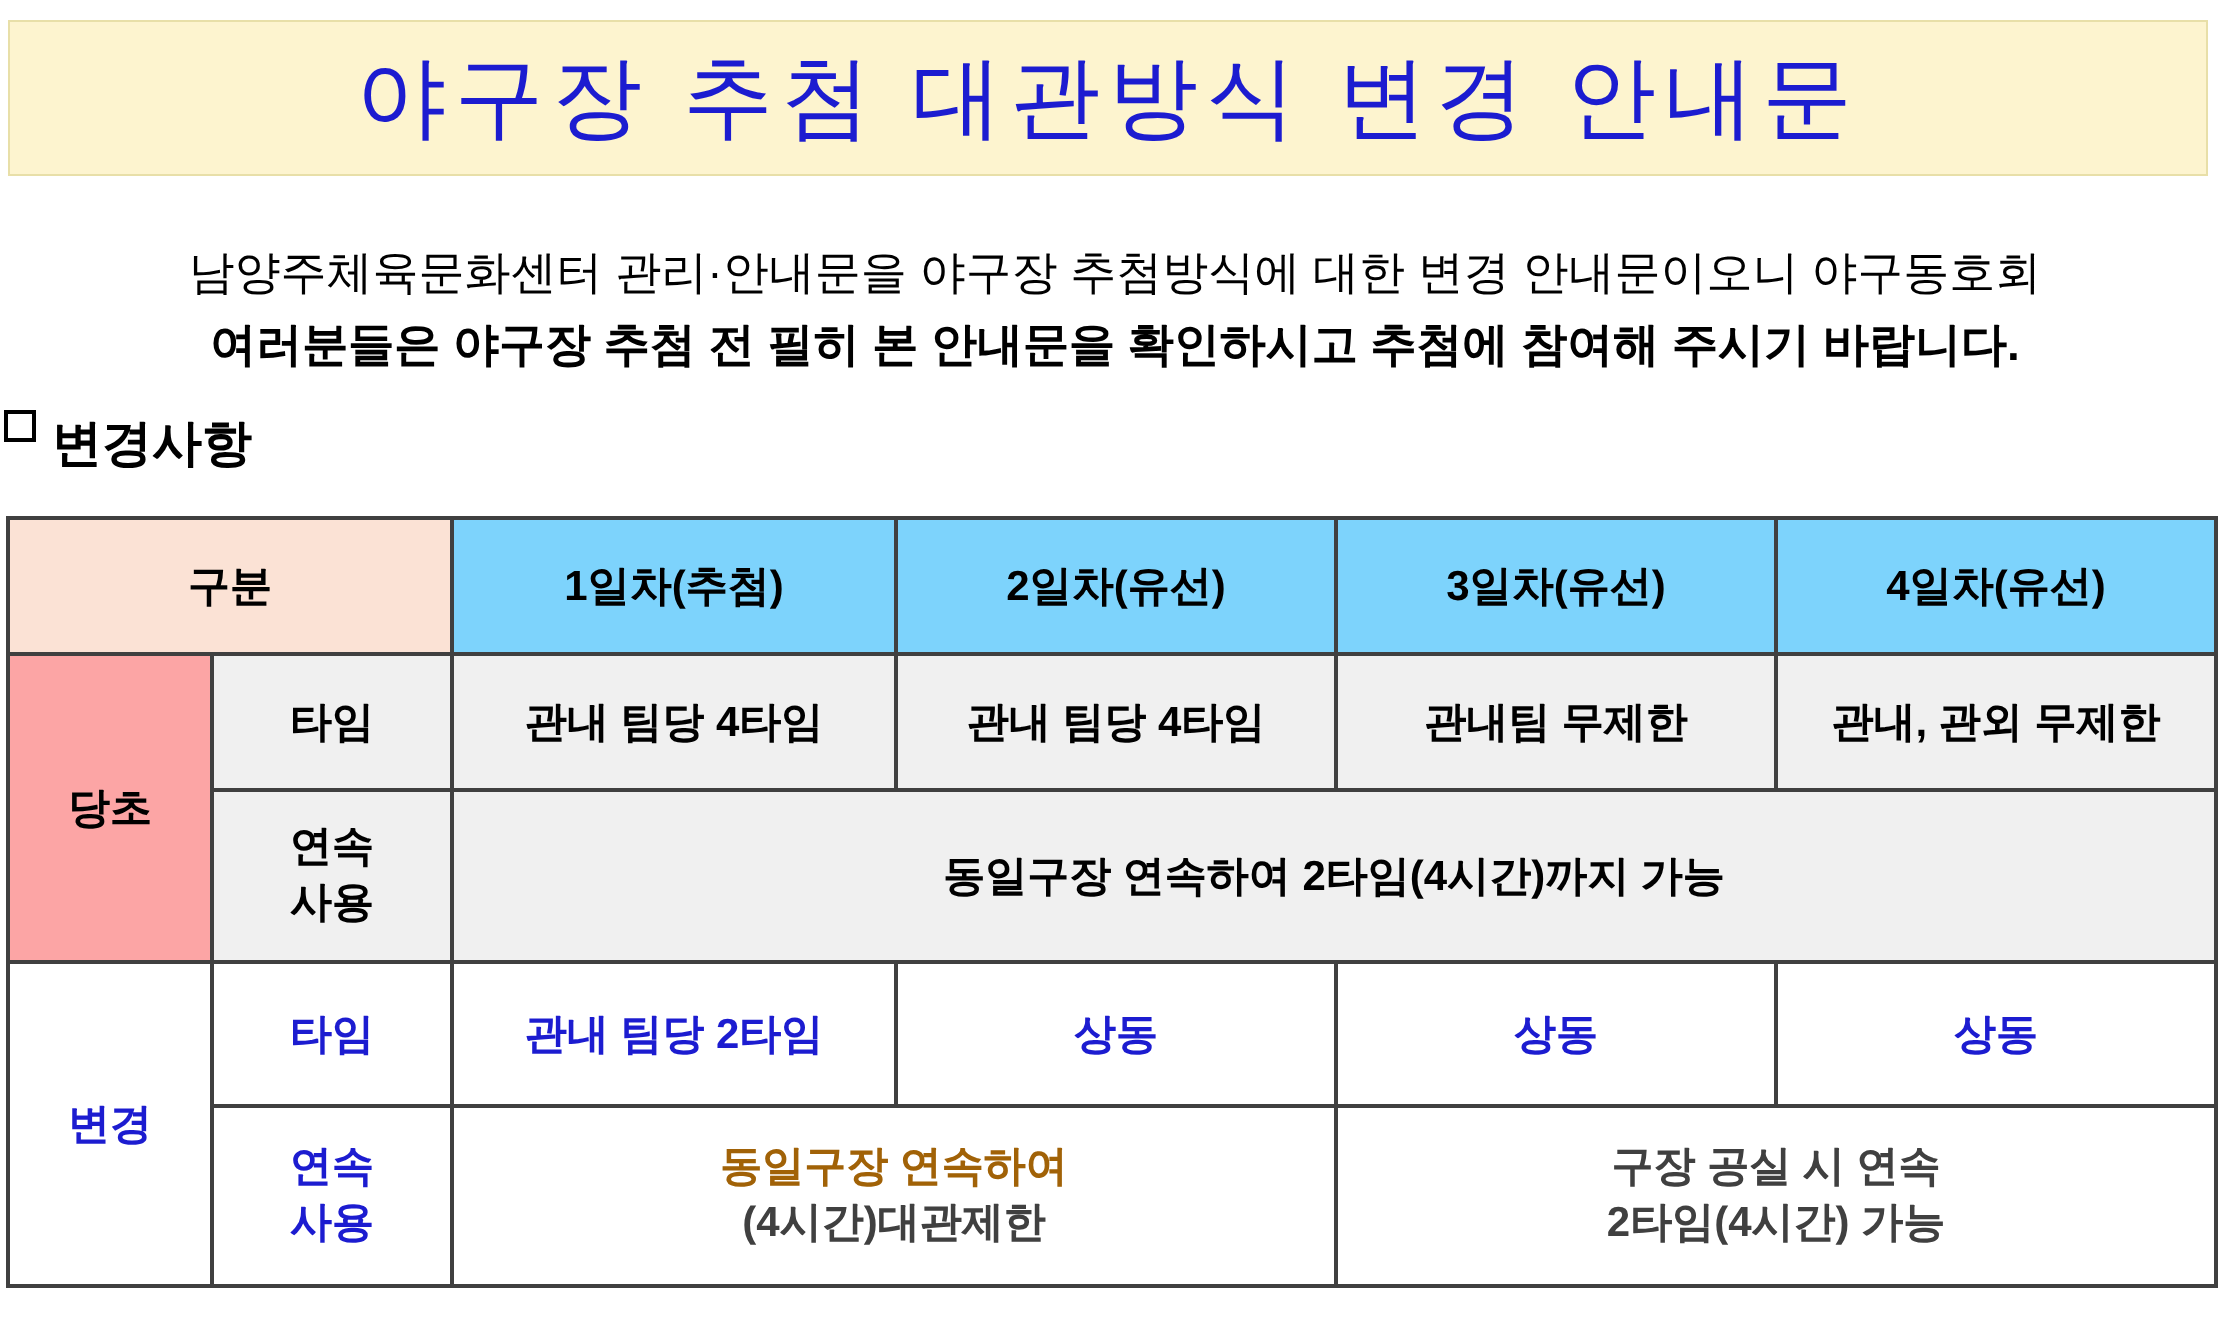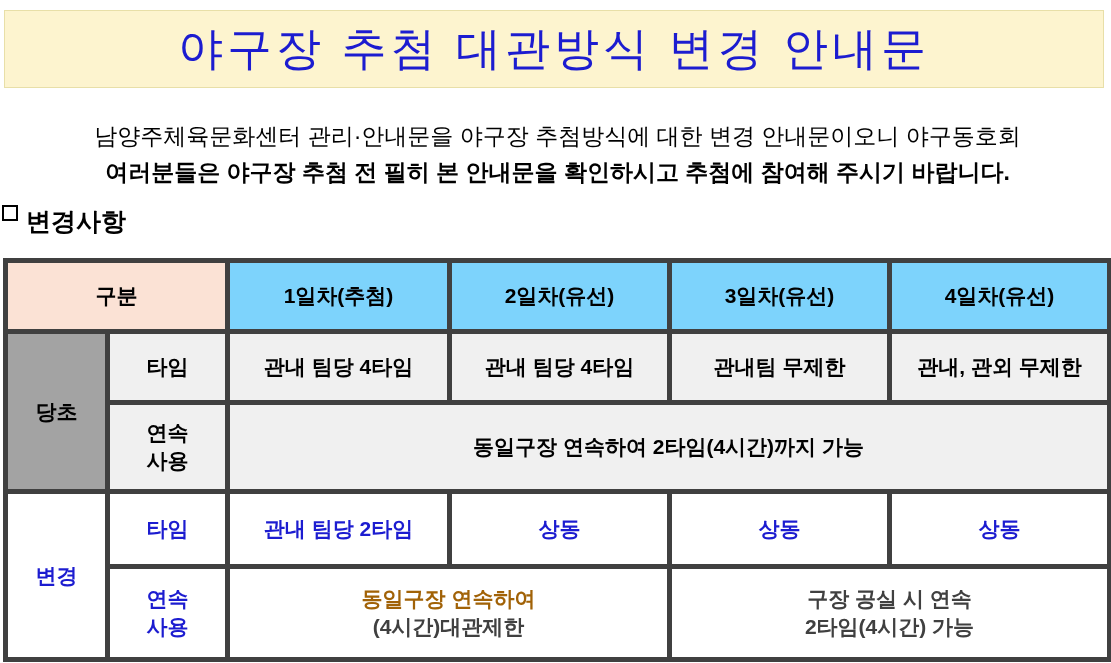--- a/index.html
+++ b/index.html
@@ -85,21 +85,21 @@
     left: 3px;
     top: 258px;
     width: 1104px;
   }
   table.main {
     border-collapse: collapse;
     table-layout: fixed;
     width: 1104px;
   }
   table.main td {
-    border: 5px solid #404040;
+    border: 2px solid #404040;
     text-align: center;
     vertical-align: middle;
     font-weight: bold;
     font-size: 21px;
     padding: 4px 2px;
   }
   
   col.c-gubun  { width: 102px; }
   col.c-sub    { width: 120px; }
   col.c-d1     { width: 222px; }
@@ -114,21 +114,21 @@
   }
   .hdr-gubun {
     background: #fbe2d5;
     font-size: 24px;
   }
   .row-orig td {
     background: #f0f0f0;
     color: #000000;
   }
   .row-orig .lbl {
-    background: #a3a3a3;
+    background: #fca5a5;
   }
   .cell-h-time { height: 58px; }
   .cell-h-cont { height: 76px; }
   .cell-h-time2 { height: 62px; }
   .cell-h-cont2 { height: 80px; }
 
   .row-change td {
     background: #ffffff;
     color: #1c1cd0;
   }

